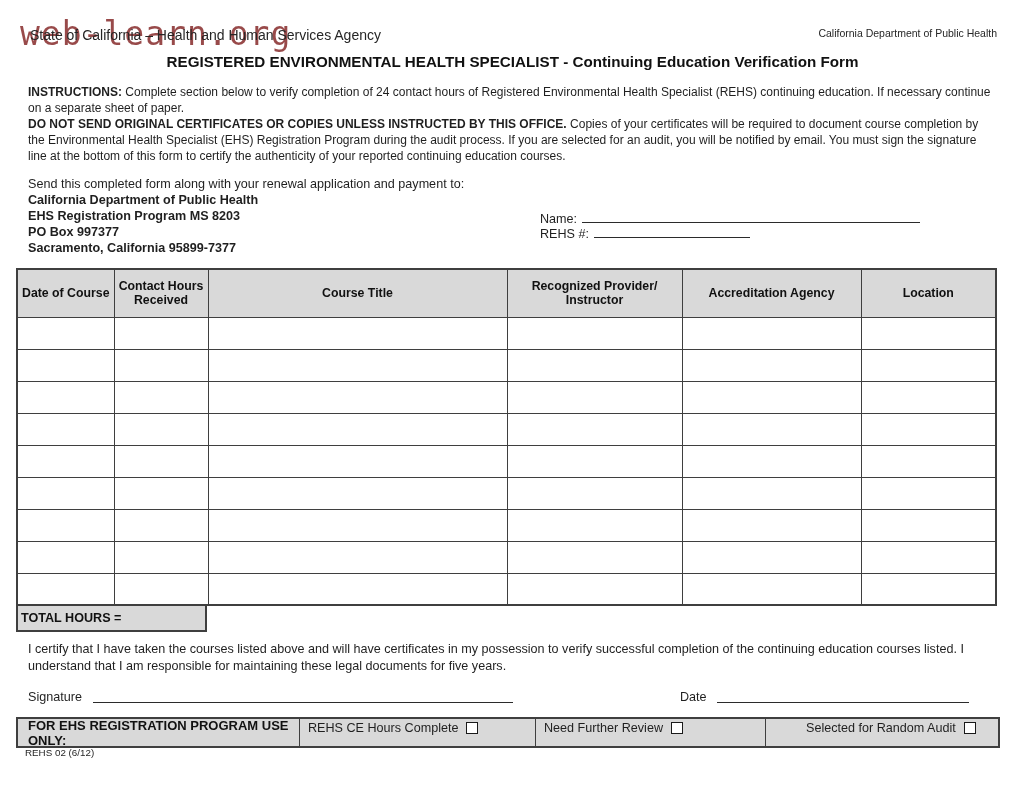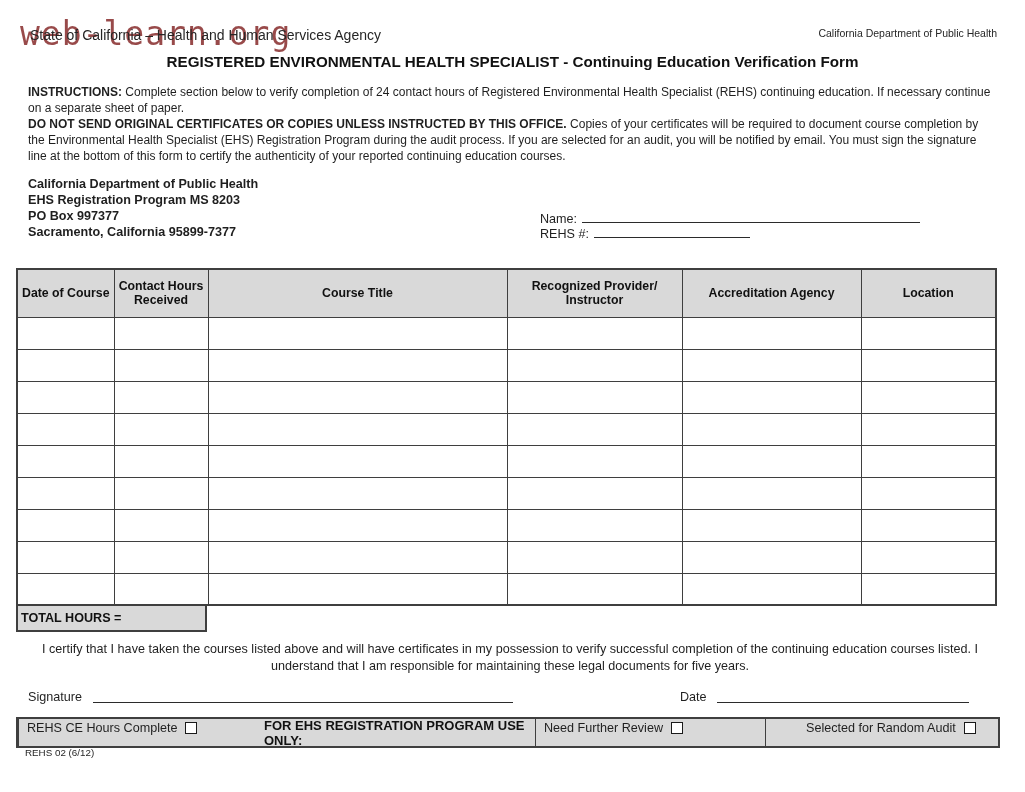--- a/index.html
+++ b/index.html
@@ -43,21 +43,21 @@
     vertical-align:middle; height:48px; line-height:14px; padding:2px 4px; color:#111;
   }
   table.course td { height:32px; background:#ffffff; }
   .total-row {
     width:191px; height:26px; background:#d9d9d9;
     border:2px solid #3f3f3f; border-top:none;
     font-size:12.6px; font-weight:bold; line-height:24px; padding-left:3px; color:#111;
   }
   .certify {
     position:absolute; left:28px; top:641px; width:964px;
-    font-size:12.6px; line-height:16.5px;text-align:center;
+    font-size:12.6px; line-height:16.5px;
   }
   .sig-row { position:absolute; left:0; top:690px; width:1025px; font-size:12.6px; }
   .sig-label { position:absolute; left:28px; top:0; }
   .sig-line-pos { position:absolute; left:88px; top:0; }
   .date-label { position:absolute; left:680px; top:0; }
   .date-line-pos { position:absolute; left:712px; top:0; }
 
   .admin-strip {
     position:absolute; left:16px; top:717px; width:984px; height:31px;
     background:#d9d9d9; border:2px solid #3f3f3f; display:flex;
@@ -89,20 +89,21 @@
   <div class="hdr-left">State of California – Health and Human Services Agency</div>
   <div class="hdr-right">California Department of Public Health</div>
   <div class="title">REGISTERED ENVIRONMENTAL HEALTH SPECIALIST - Continuing Education Verification Form</div>
 
   <div class="instructions">
     <span style="font-weight:bold">INSTRUCTIONS:</span><span>  Complete section below to verify completion of 24 contact hours of Registered Environmental Health Specialist (REHS) continuing education.  If necessary continue on a separate sheet of paper.</span><br>
     <span style="font-weight:bold">DO NOT SEND ORIGINAL CERTIFICATES OR COPIES UNLESS INSTRUCTED BY THIS OFFICE.</span><span>  Copies of your certificates will be required to document course completion by the Environmental Health Specialist (EHS) Registration Program during the audit process.  If you are selected for an audit, you will be notified by email.  You must sign the signature line at the bottom of this form to certify the authenticity of your reported continuing education courses.</span>
   </div>
 
   <div class="mailing">
+    <div>Send this completed form along with your renewal application and payment to:</div>
     <div class="bold-line">California Department of Public Health</div>
     <div class="bold-line">EHS Registration Program MS 8203</div>
     <div class="bold-line">PO Box 997377</div>
     <div class="bold-line">Sacramento, California 95899-7377</div>
   </div>
 
   <div class="fields">
     <div class="field-row" style="top:18px;">
       <span>Name:</span><span class="fill-line name-line"></span>
     </div>
@@ -212,24 +213,24 @@
   <div class="certify">I certify that I have taken the courses listed above and will have certificates in my possession to verify successful completion of the continuing education courses listed.  I understand that I am responsible for maintaining these legal documents for five years.</div>
 
   <div class="sig-row">
     <span class="sig-label">Signature</span>
     <span class="sig-line-pos"><span class="fill-line sig-line"></span></span>
     <span class="date-label">Date</span>
     <span class="date-line-pos"><span class="fill-line date-line"></span></span>
   </div>
 
   <div class="admin-strip">
+    <div class="admin-cell admin-cell-1">FOR EHS REGISTRATION PROGRAM USE ONLY:</div>
     <div class="admin-cell admin-cell-cb admin-cell-2">
       <span>REHS CE Hours Complete</span><span class="checkbox"></span>
     </div>
-    <div class="admin-cell admin-cell-1">FOR EHS REGISTRATION PROGRAM USE ONLY:</div>
     <div class="admin-cell admin-cell-cb admin-cell-3">
       <span>Need Further Review</span><span class="checkbox"></span>
     </div>
     <div class="admin-cell admin-cell-cb admin-cell-4">
       <span>Selected for Random Audit</span><span class="checkbox"></span>
     </div>
   </div>
 
   <div class="footer-code">REHS 02 (6/12)</div>
 

